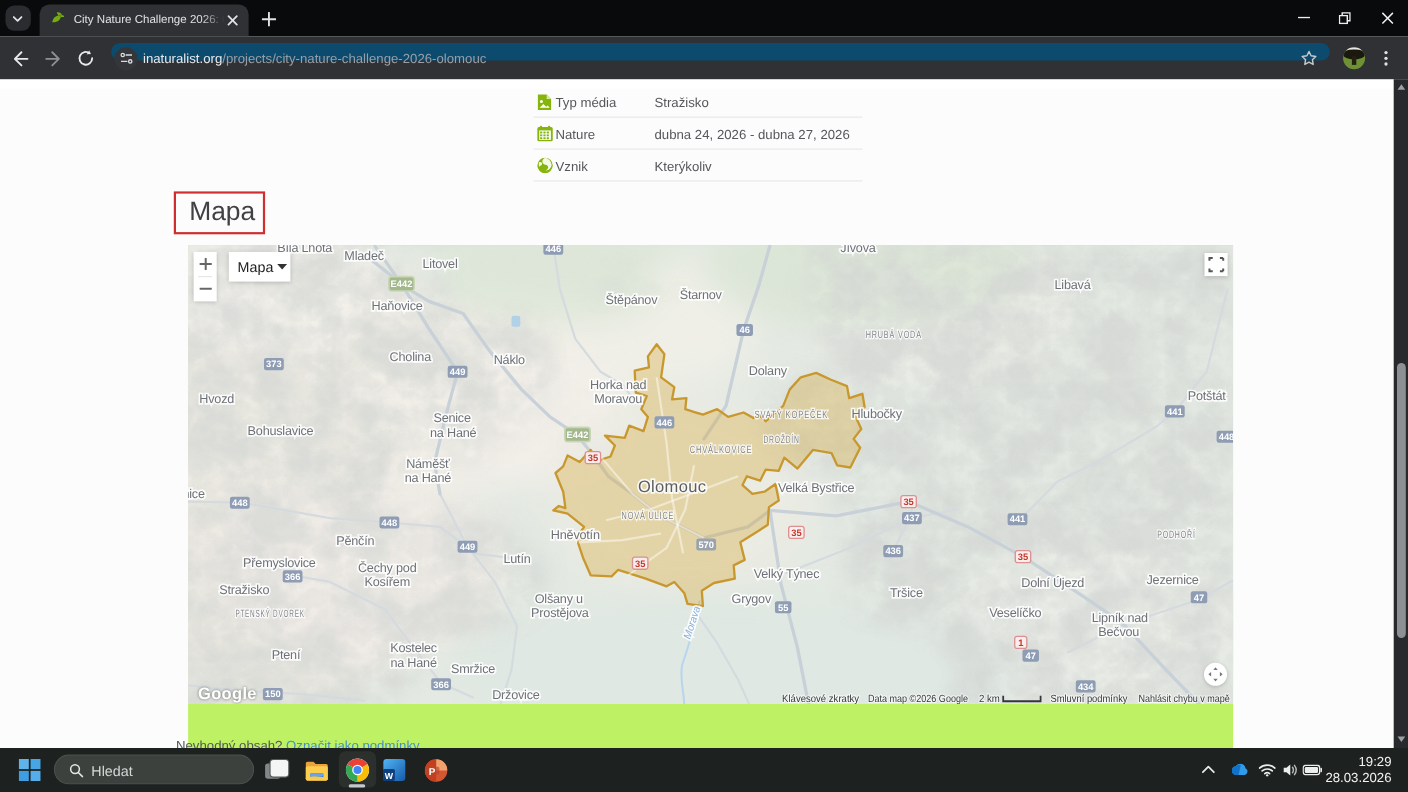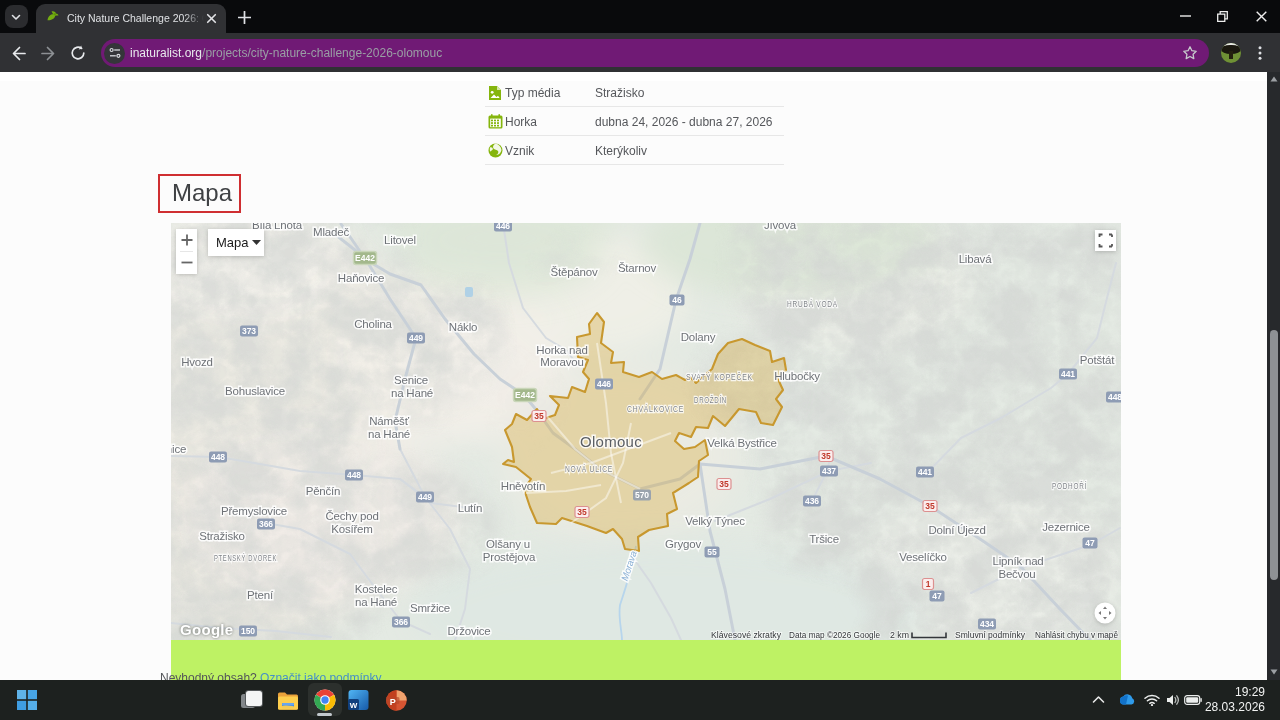--- a/index.html
+++ b/index.html
@@ -51,21 +51,21 @@
 
   <svg class="abs" style="left:40px;top:12px" width="17" height="17" viewBox="0 0 17 17">
       <path d="M7.5 2.5 L13.5 8.5 L7.5 14.5 M13.2 8.5 H2" stroke="#8d9094" stroke-width="1.7" fill="none" stroke-linecap="round" stroke-linejoin="round"></path>
     </svg>
 
   <svg class="abs" style="left:70px;top:12px" width="16" height="16" viewBox="0 0 16 16">
       <path d="M13.8 8 A5.8 5.8 0 1 1 11.6 3.45" stroke="#e8eaed" stroke-width="1.7" fill="none" stroke-linecap="round"></path>
       <path d="M11.2 0.6 L12 3.8 L8.7 4.5" fill="#e8eaed" stroke="none"></path>
     </svg>
 
-  <div class="abs" style="left:101px;top:6px;width:1108px;height:28px;border-radius:14px;background:#701a75">
+  <div class="abs" style="left:101px;top:6px;width:1108px;height:16px;border-radius:14px;background:#0c4a6e">
     <div class="abs" style="left:3px;top:3.5px;width:21px;height:21px;border-radius:50%;background:#35363a"></div>
     <svg class="abs" style="left:8px;top:8px" width="12" height="12" viewBox="0 0 12 12">
       <circle cx="2.6" cy="3" r="1.5" fill="none" stroke="#dadce0" stroke-width="1.2"></circle>
         <path d="M5.2 3 H11" stroke="#dadce0" stroke-width="1.3"></path>
       <circle cx="9.4" cy="8.8" r="1.5" fill="none" stroke="#dadce0" stroke-width="1.2"></circle>
         <path d="M1 8.8 H6.8" stroke="#dadce0" stroke-width="1.3"></path>
     </svg>
     <div class="abs" style="left:29px;top:7px;font-size:12px;color:#e8eaed;letter-spacing:0px;white-space:nowrap">inaturalist.org<span style="color:#9a9fa5">/projects/city-nature-challenge-2026-olomouc</span></div>
 
     <svg class="abs" style="left:1081px;top:6px" width="16" height="16" viewBox="0 0 16 16">
@@ -111,21 +111,21 @@
         <rect x="3" y="8.2" width="2" height="1.7"></rect>
         <rect x="6" y="8.2" width="2" height="1.7"></rect>
         <rect x="9" y="8.2" width="2" height="1.7"></rect>
         <rect x="3" y="10.8" width="2" height="1.7"></rect>
         <rect x="6" y="10.8" width="2" height="1.7"></rect>
         <rect x="9" y="10.8" width="2" height="1.7"></rect>
       </g>
       <rect x="3" y="0" width="1.6" height="3" rx="0.8" fill="#85b50d"></rect>
       <rect x="10.4" y="0" width="1.6" height="3" rx="0.8" fill="#85b50d"></rect>
     </svg>
-  <div class="abs" style="left:505px;top:34px;font-size:12px;color:#55575b">Horka</div>
+  <div class="abs" style="left:505px;top:34px;font-size:12px;color:#55575b">Nature</div>
   <div class="abs" style="left:595px;top:34px;font-size:12px;color:#55575b">dubna 24, 2026 - dubna 27, 2026</div>
 
   <svg class="abs" style="left:488px;top:62px" width="15" height="15" viewBox="0 0 15 15">
       <circle cx="7.5" cy="7.5" r="7" fill="#85b50d"></circle>
       <path d="M7.5 0.5 C5 2 4.5 4 5.5 5.5 C6.5 7 9 6.5 10 8 C11 9.5 9.5 11.5 8 12 C10.5 12 13 10 13.5 7 C13 3.5 10.5 1 7.5 0.5Z" fill="#fff" opacity="0.9"></path>
       <path d="M2 4.5 C3.5 4 5 4.8 4.8 6.2 C4.6 7.6 2.8 7.4 2.2 8.8 C1.8 7.5 1.6 5.8 2 4.5Z" fill="#fff" opacity="0.9"></path>
     </svg>
   <div class="abs" style="left:505px;top:63px;font-size:12px;color:#55575b">Vznik</div>
   <div class="abs" style="left:595px;top:63px;font-size:12px;color:#55575b">Kterýkoliv</div>
 
@@ -478,20 +478,27 @@
 
 <div class="abs" style="left:0;top:680px;width:1280px;height:40px;background:#1d211f">
 
   <svg class="abs" style="left:17px;top:10px" width="20" height="20" viewBox="0 0 20 20">
     <rect x="0" y="0" width="9.2" height="9.2" fill="#5fb3e8"></rect>
       <rect x="10.8" y="0" width="9.2" height="9.2" fill="#47a5e6"></rect>
       <rect x="0" y="10.8" width="9.2" height="9.2" fill="#3f9de2"></rect>
       <rect x="10.8" y="10.8" width="9.2" height="9.2" fill="#55aee9"></rect>
   </svg>
 
+  <div class="abs" style="left:49px;top:6px;width:182px;height:27px;border-radius:14px;background:#3c413e;border:1px solid #4b504d">
+    <svg class="abs" style="left:13px;top:6.5px" width="13" height="13" viewBox="0 0 13 13">
+        <circle cx="5.2" cy="5.2" r="4" stroke="#e6e8e7" stroke-width="1.4" fill="none"></circle>
+        <path d="M8.2 8.2 L12 12" stroke="#e6e8e7" stroke-width="1.4" stroke-linecap="round"></path>
+      </svg>
+    <div class="abs" style="left:33px;top:5.5px;font-size:13px;color:#d6d8d7">Hledat</div>
+  </div>
 
   <div class="abs" style="left:241px;top:11px">
     <div class="abs" style="left:0px;top:3px;width:14px;height:14px;border-radius:2.5px;background:#83878a"></div>
     <div class="abs" style="left:5px;top:0px;width:16px;height:15px;border-radius:2.5px;background:#f4f5f5;box-shadow:0 0 0 1px #54585a"></div>
   </div>
 
   <svg class="abs" style="left:277px;top:11px" width="22" height="20" viewBox="0 0 22 20">
     <path d="M1 3 Q1 1.5 2.5 1.5 H8 L10 3.5 H19.5 Q21 3.5 21 5 V17 Q21 18.5 19.5 18.5 H2.5 Q1 18.5 1 17 Z" fill="#eaa23b"></path>
     <path d="M1 7 Q1 5.5 2.5 5.5 H19.5 Q21 5.5 21 7 V17 Q21 18.5 19.5 18.5 H2.5 Q1 18.5 1 17 Z" fill="#fdce4d"></path>
     <rect x="5" y="12" width="12" height="5.5" rx="1" fill="#3181e3"></rect>

